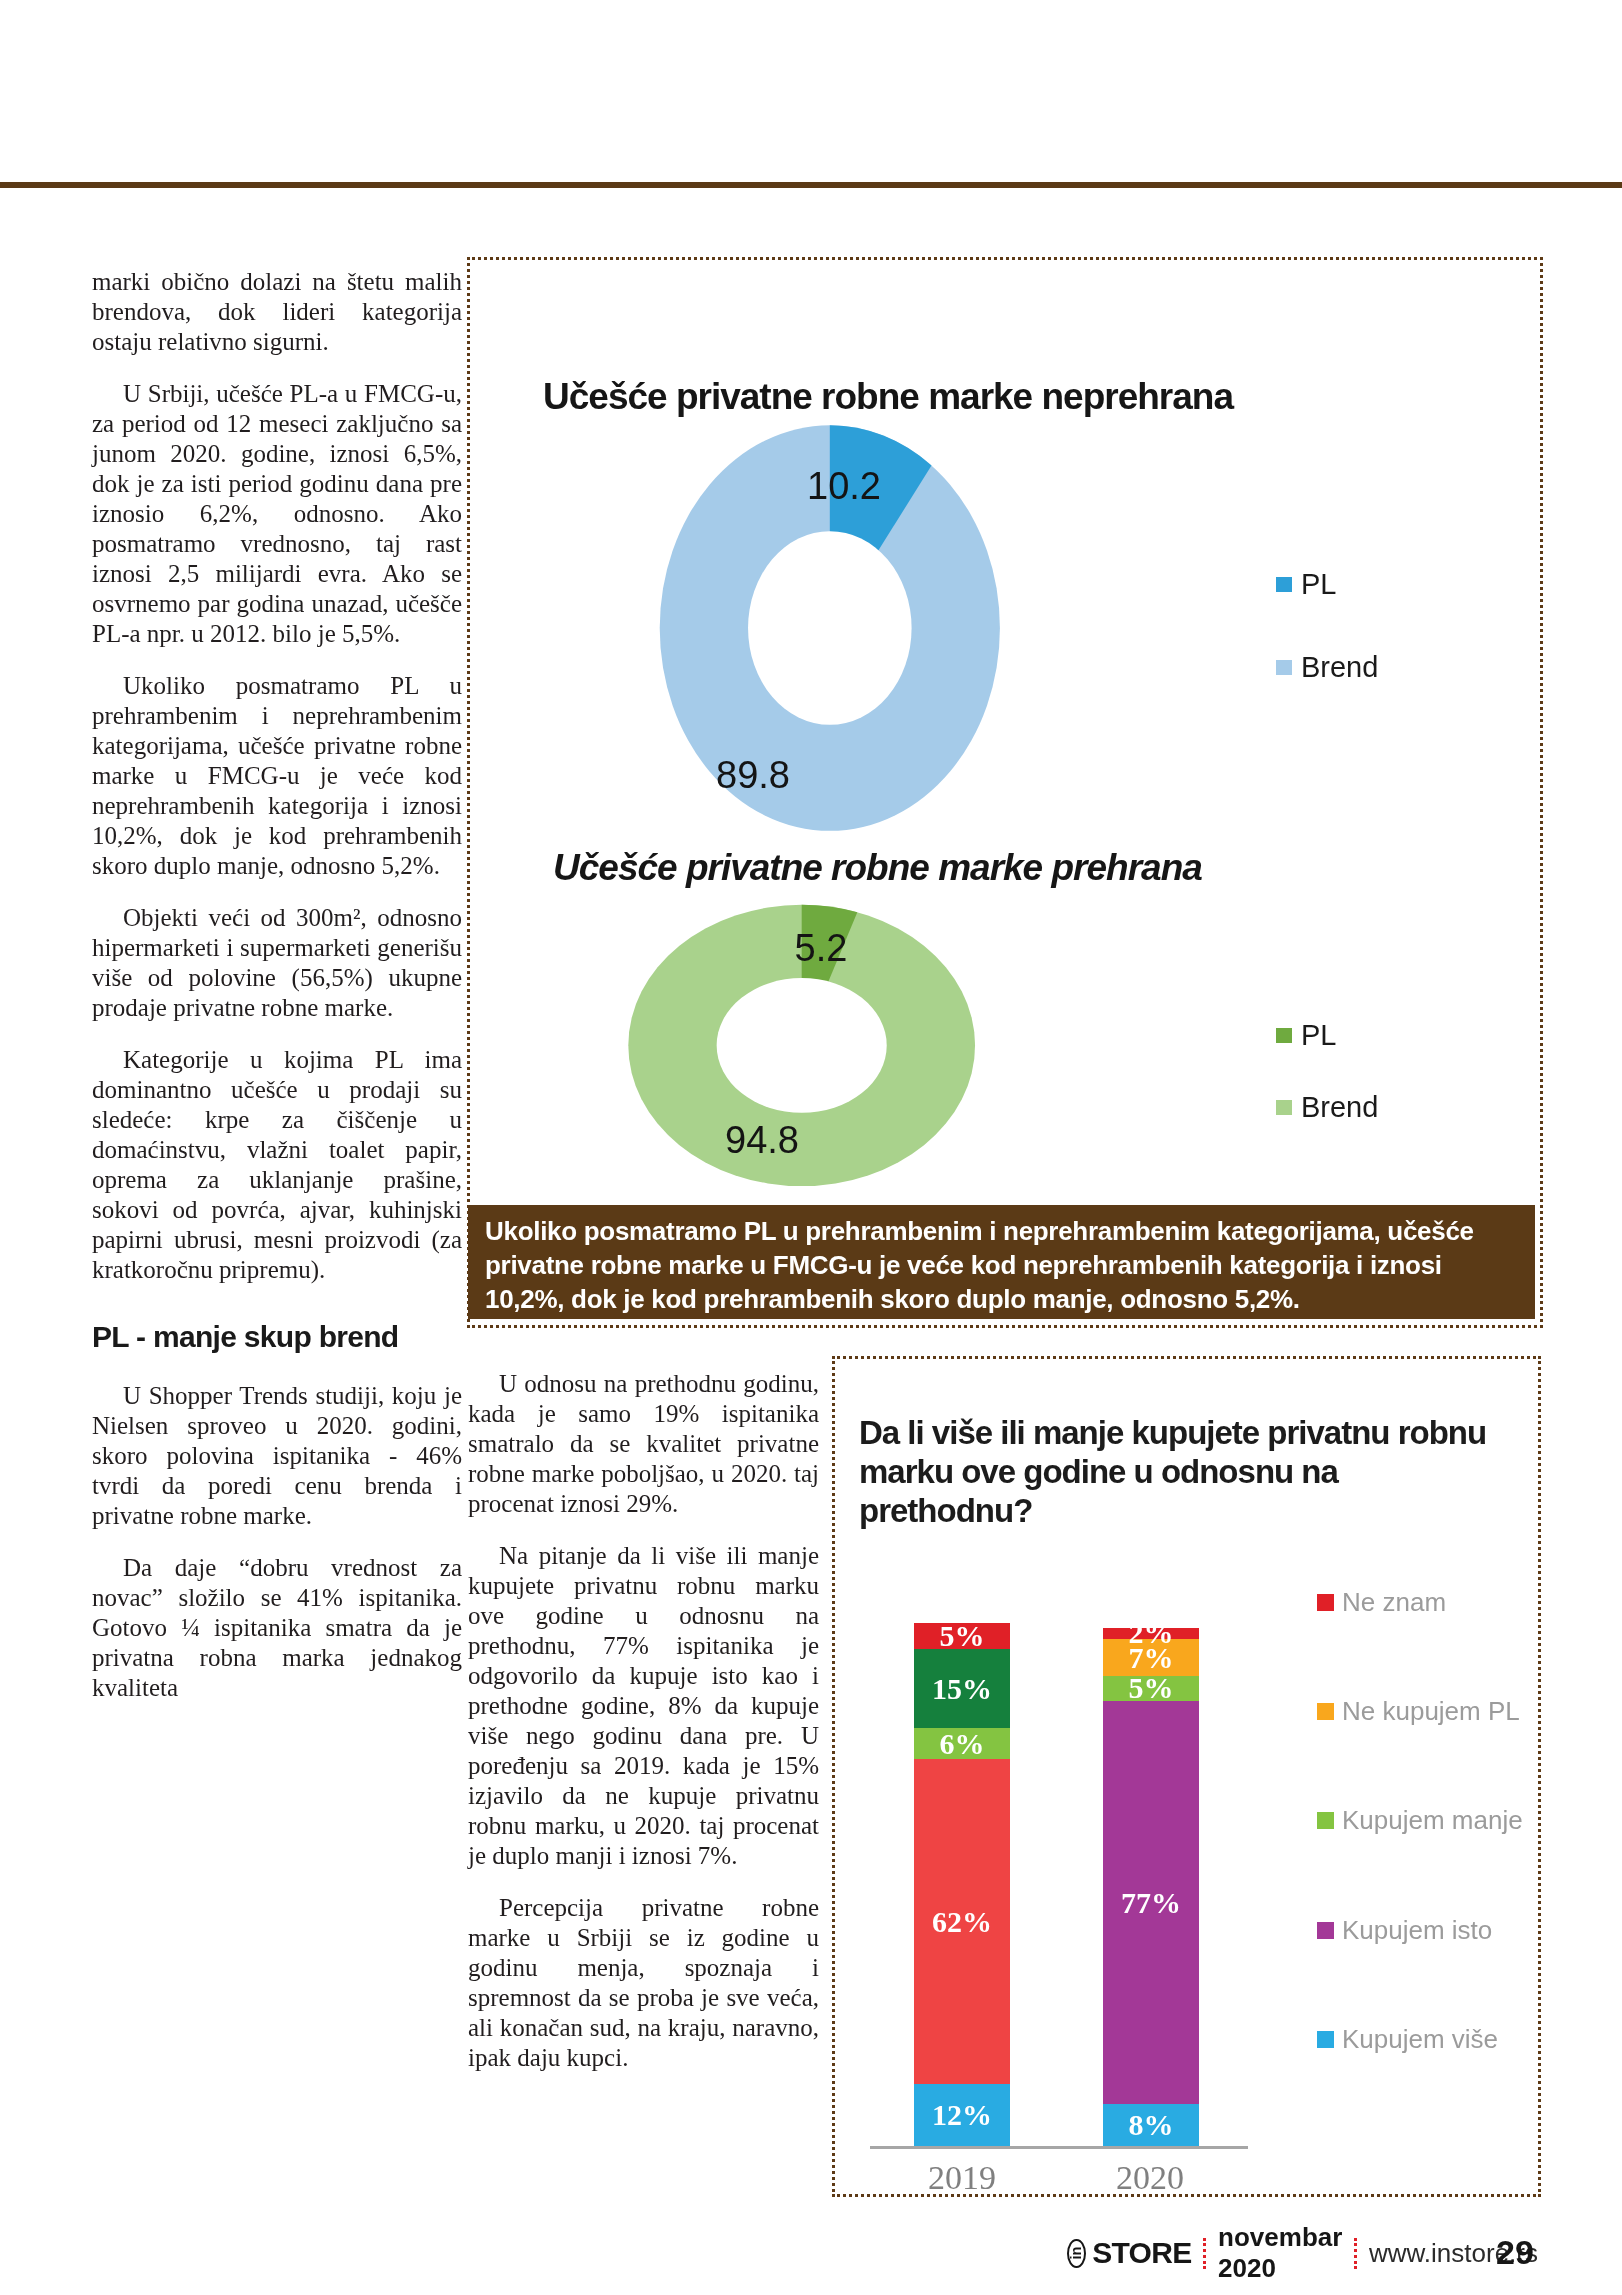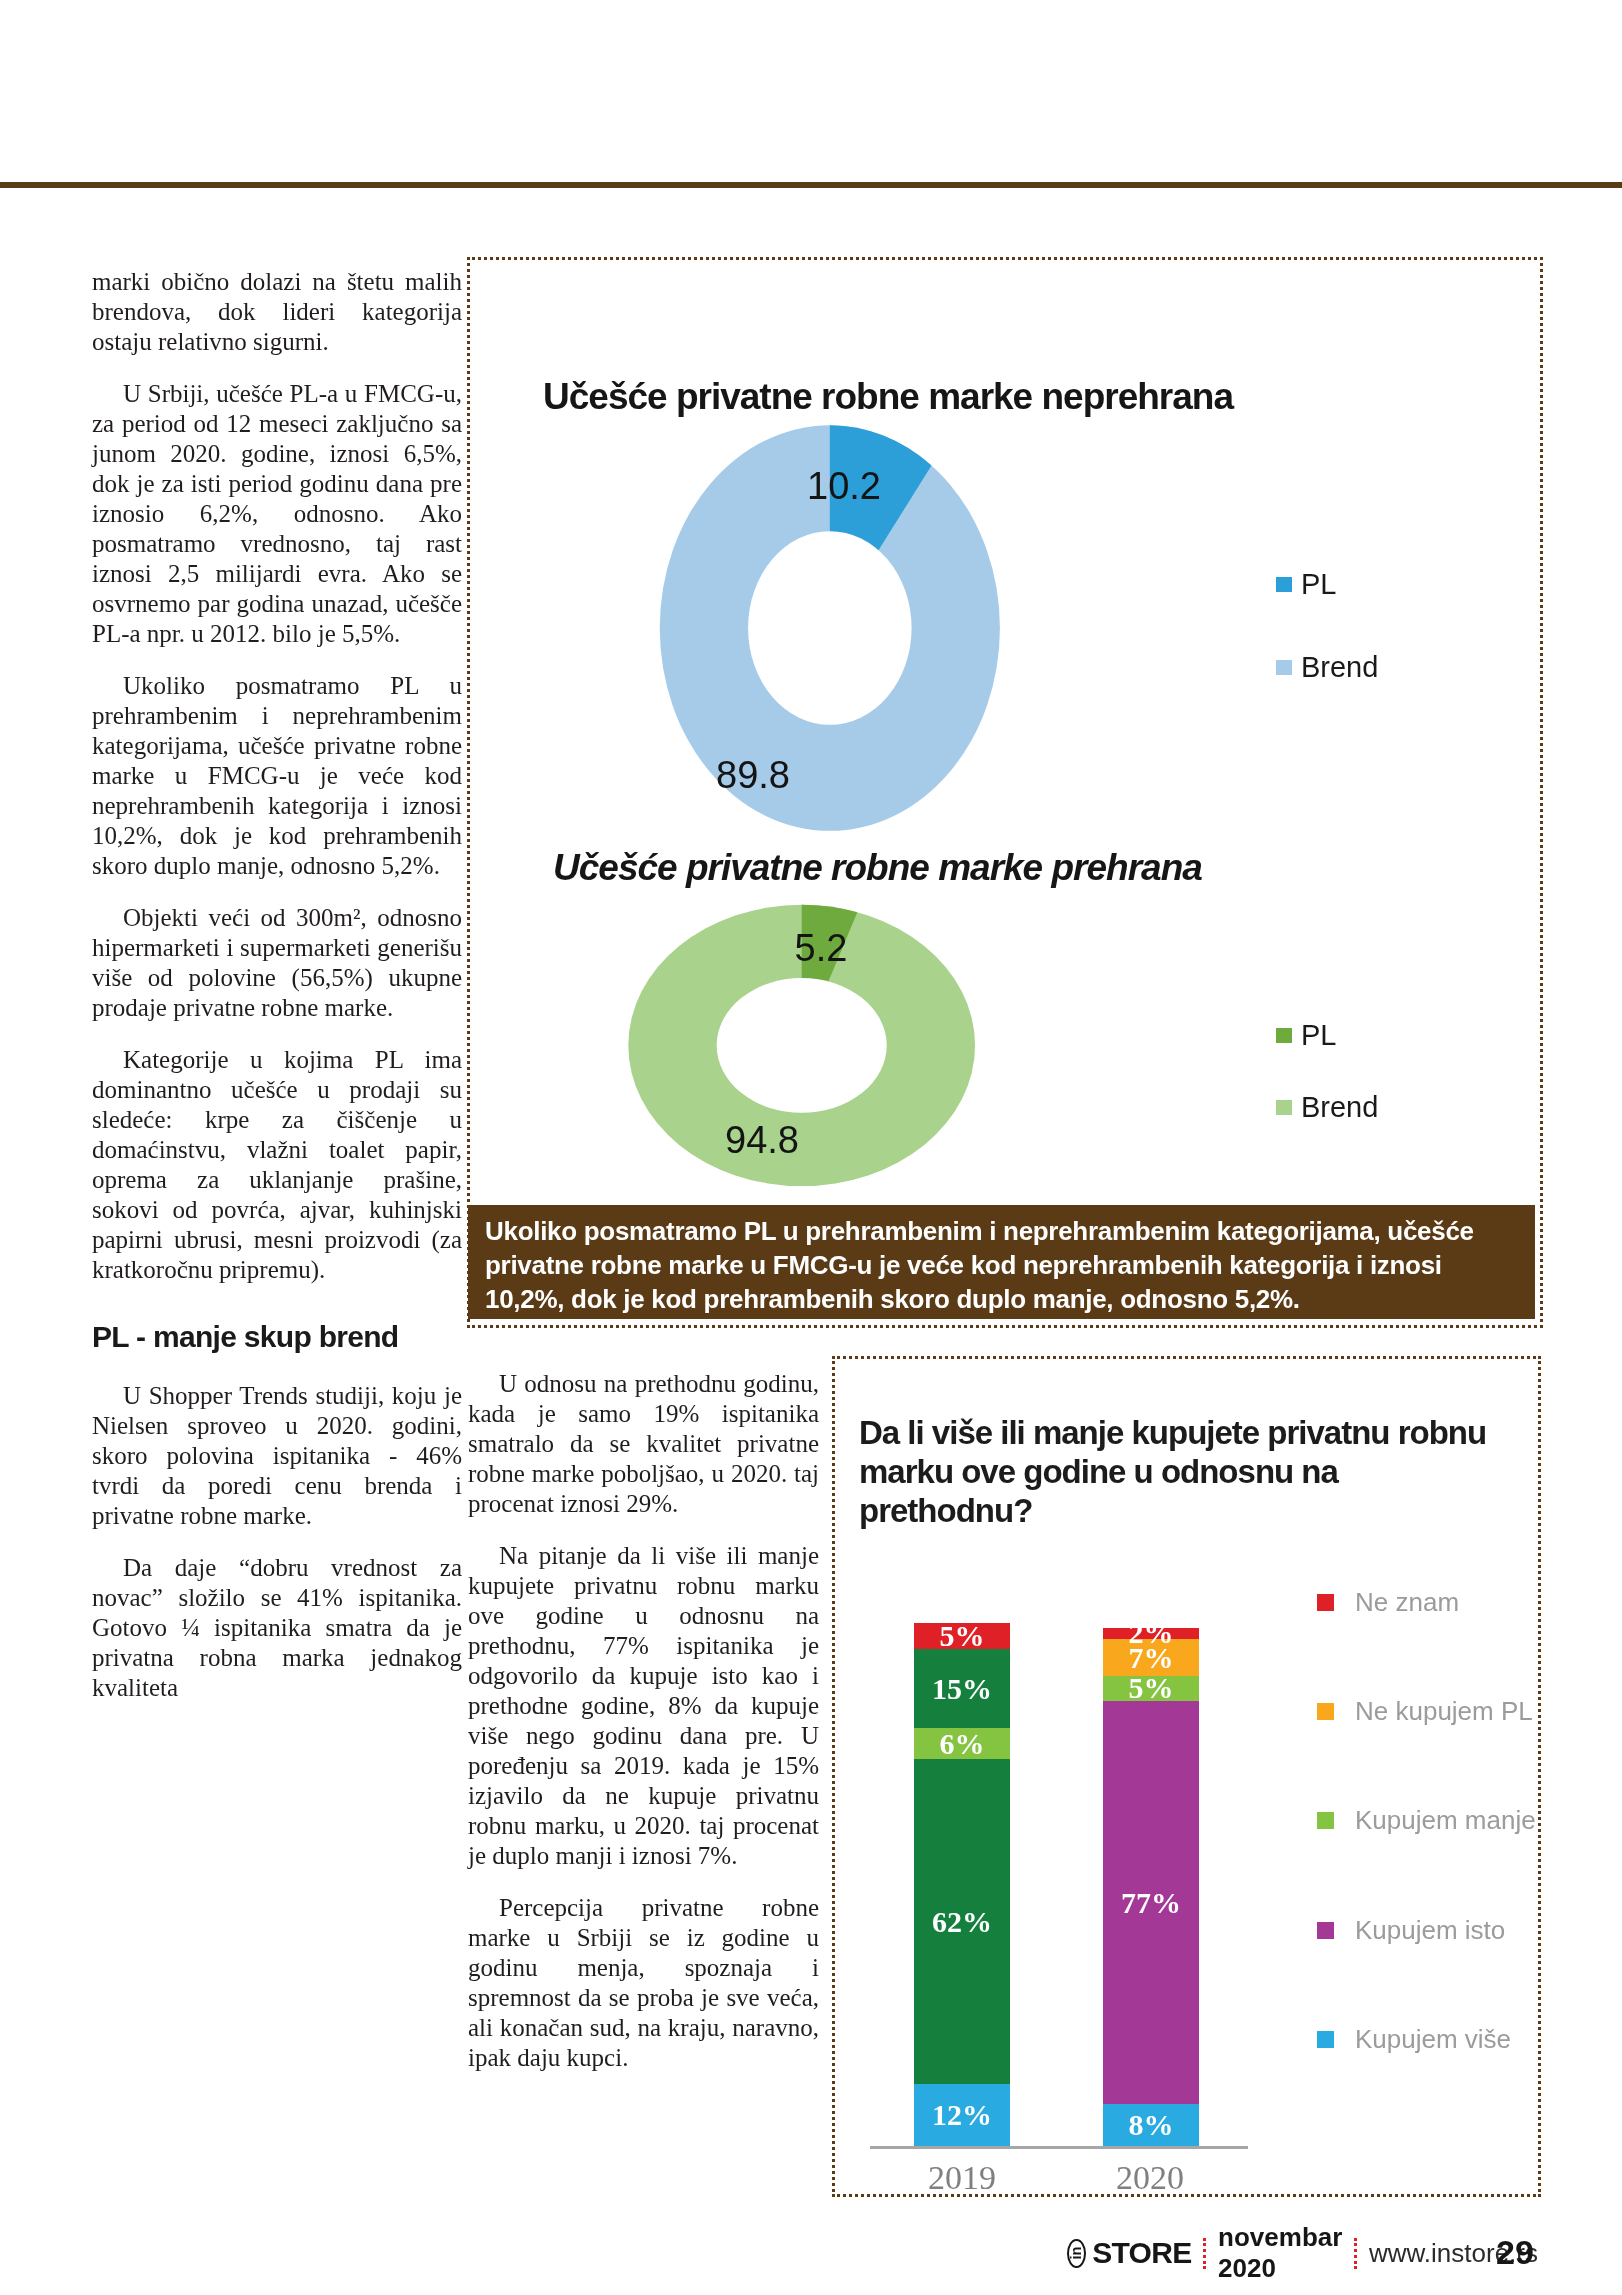--- a/index.html
+++ b/index.html
@@ -39,21 +39,21 @@
   #callout .txt{font-family:"Liberation Sans",sans-serif;font-weight:bold;font-size:26px;line-height:34px;
                 color:#ffffff;letter-spacing:-0.3px;}
   
   .bar{position:absolute;width:96px;}
   .seg{position:absolute;left:0;width:100%;}
   .seg-label{position:absolute;left:50%;top:50%;transform:translate(-50%,-50%);
              font-family:"Liberation Serif",serif;font-weight:bold;font-size:30px;color:#ffffff;white-space:nowrap;}
   #x-axis{left:870px;top:2146px;width:378px;height:3.3px;background:#a6a6a6;}
   .x-lab{position:absolute;transform:translateX(-50%);font-family:"Liberation Serif",serif;
          font-size:34px;color:#808080;white-space:nowrap;}
-  .bar-lg-item{position:absolute;display:flex;align-items:center;gap:21px;}
+  .bar-lg-item{position:absolute;display:flex;align-items:center;gap:8px;}
   .bar-lg-sq{width:17px;height:17px;flex:0 0 auto;}
   .bar-lg-txt{font-family:"Liberation Sans",sans-serif;font-size:26px;color:#9b9b9b;white-space:nowrap;}
   
   #footer{left:1067px;top:2230px;width:471px;height:46px;display:flex;align-items:center;}
   #footer .logo{width:29px;height:29px;border:2.6px solid #161616;border-radius:50%;display:flex;
                 align-items:center;justify-content:center;box-sizing:border-box;}
   #footer .logo span{font-family:"Liberation Sans",sans-serif;font-weight:bold;font-size:14.4px;
                      transform:rotate(-90deg);color:#161616;}
   #footer .brand{font-family:"Liberation Sans",sans-serif;font-weight:bold;font-size:30px;
                  letter-spacing:-0.7px;color:#161616;margin-left:6.5px;}
@@ -136,21 +136,21 @@
       <div class="lg-txt">PL</div>
     </div>
     <div class="lg-item" style="position: absolute; left: 1276px; top: 1052px;">
       <div class="lg-sq" style="background: rgb(169, 210, 140);"></div>
       <div class="lg-txt">Brend</div>
     </div>
     <div class="bar" style="left: 914px; top: 0px; height: 2295px;">
       <div class="seg" style="top: 2083px; height: 63px; background: rgb(41, 171, 226);">
         <div class="seg-label">12%</div>
       </div>
-      <div class="seg" style="top: 1759px; height: 325px; background: #15803d;">
+      <div class="seg" style="top: 1759px; height: 325px; background: #ef4444;">
         <div class="seg-label">62%</div>
       </div>
       <div class="seg" style="top: 1728px; height: 31px; background: rgb(132, 196, 65);">
         <div class="seg-label">6%</div>
       </div>
       <div class="seg" style="top: 1649px; height: 79px; background: #15803d;">
         <div class="seg-label">15%</div>
       </div>
       <div class="seg" style="top: 1623px; height: 26px; background: rgb(224, 32, 39);">
         <div class="seg-label">5%</div>

